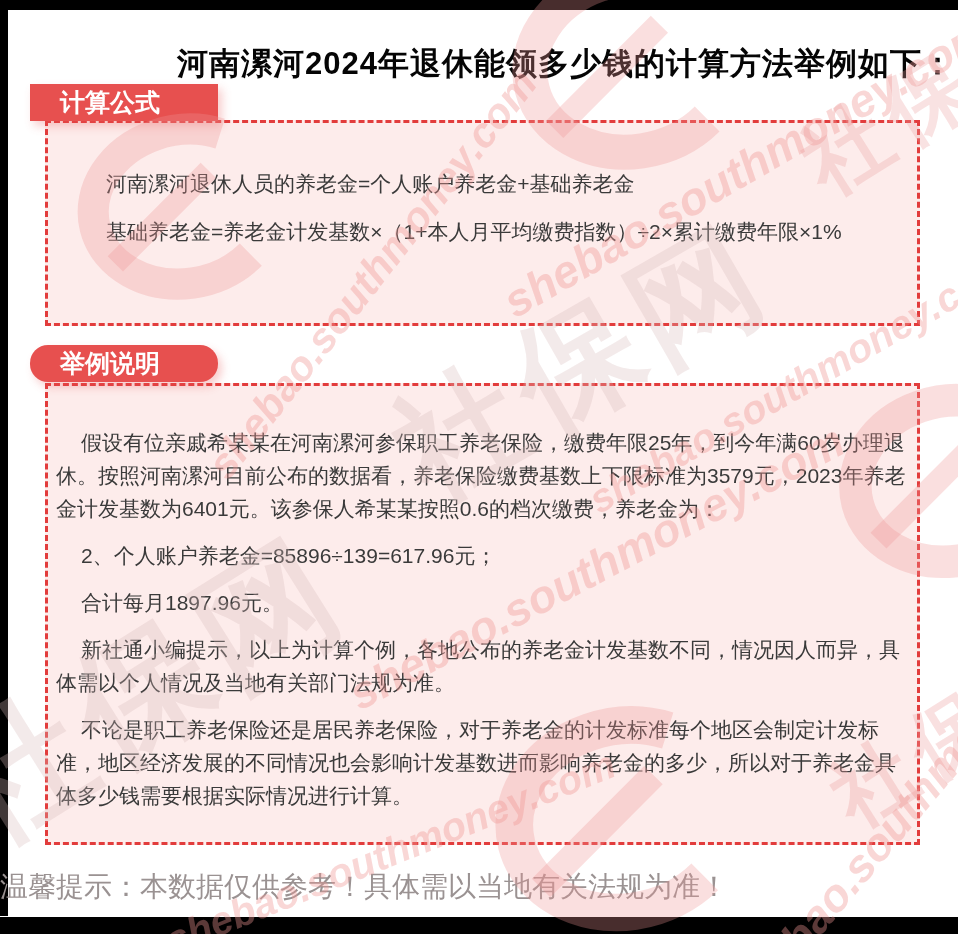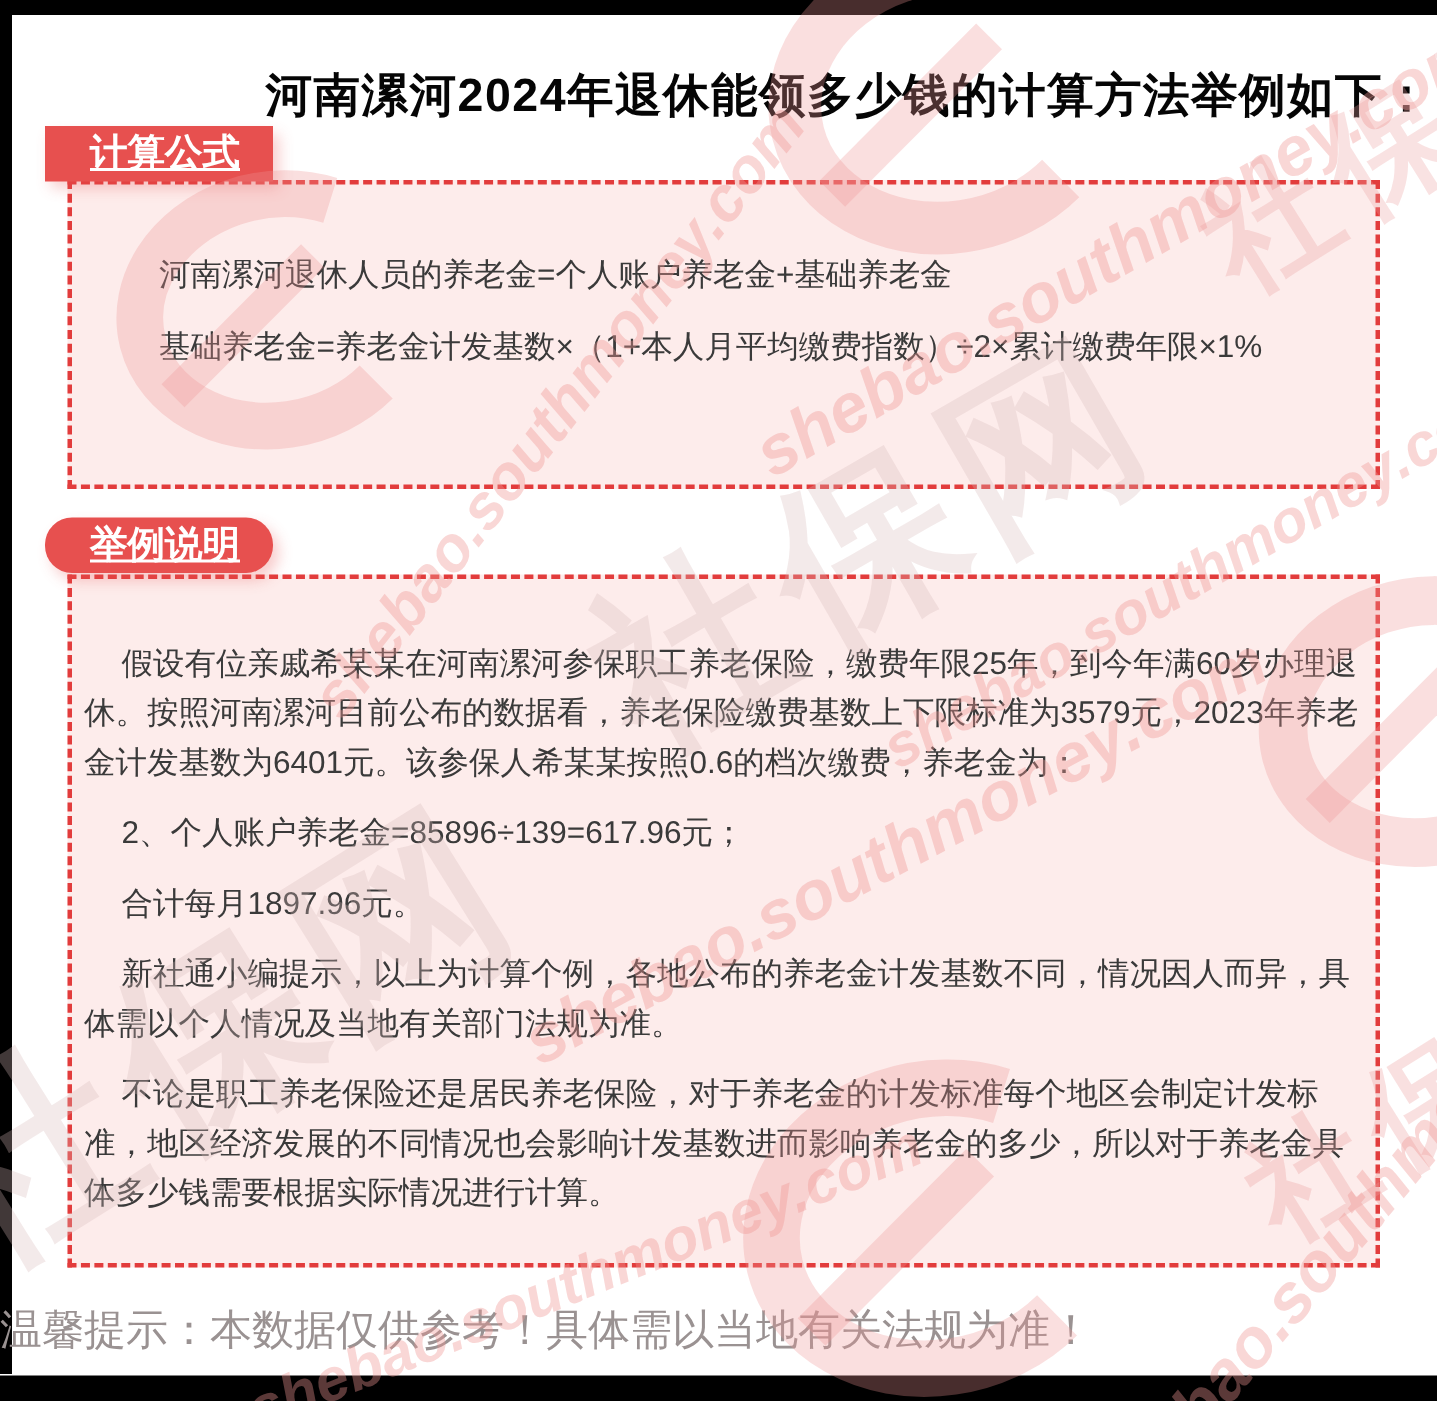--- a/index.html
+++ b/index.html
@@ -17,30 +17,29 @@
 
   .title{
     position:absolute;left:0;top:22px;width:954px;
     text-align:right;
     font-size:31px;font-weight:600;color:#050505;
     letter-spacing:1px;
     z-index:3;
   }
   .badge{
     position:absolute;
-    width:152px;height:37px;
+    width:188px;height:37px;
     background:#e7504f;
     color:#ffffff;
     font-size:25px;font-weight:600;
     line-height:37px;
     padding-left:30px;
     box-sizing:border-box;
     box-shadow:4px 5px 9px rgba(231,90,90,0.30);
     z-index:4;
-    text-decoration:underline;
   }
   .badge.b1{left:30px;top:84px;}
   .badge.b2{left:30px;top:345px;border-radius:18px;}
 
   .dashed-box{
     position:absolute;
     left:45px;width:875px;
     background:#fdeceb;
     border:3px dashed #e23c3c;
     box-sizing:border-box;

